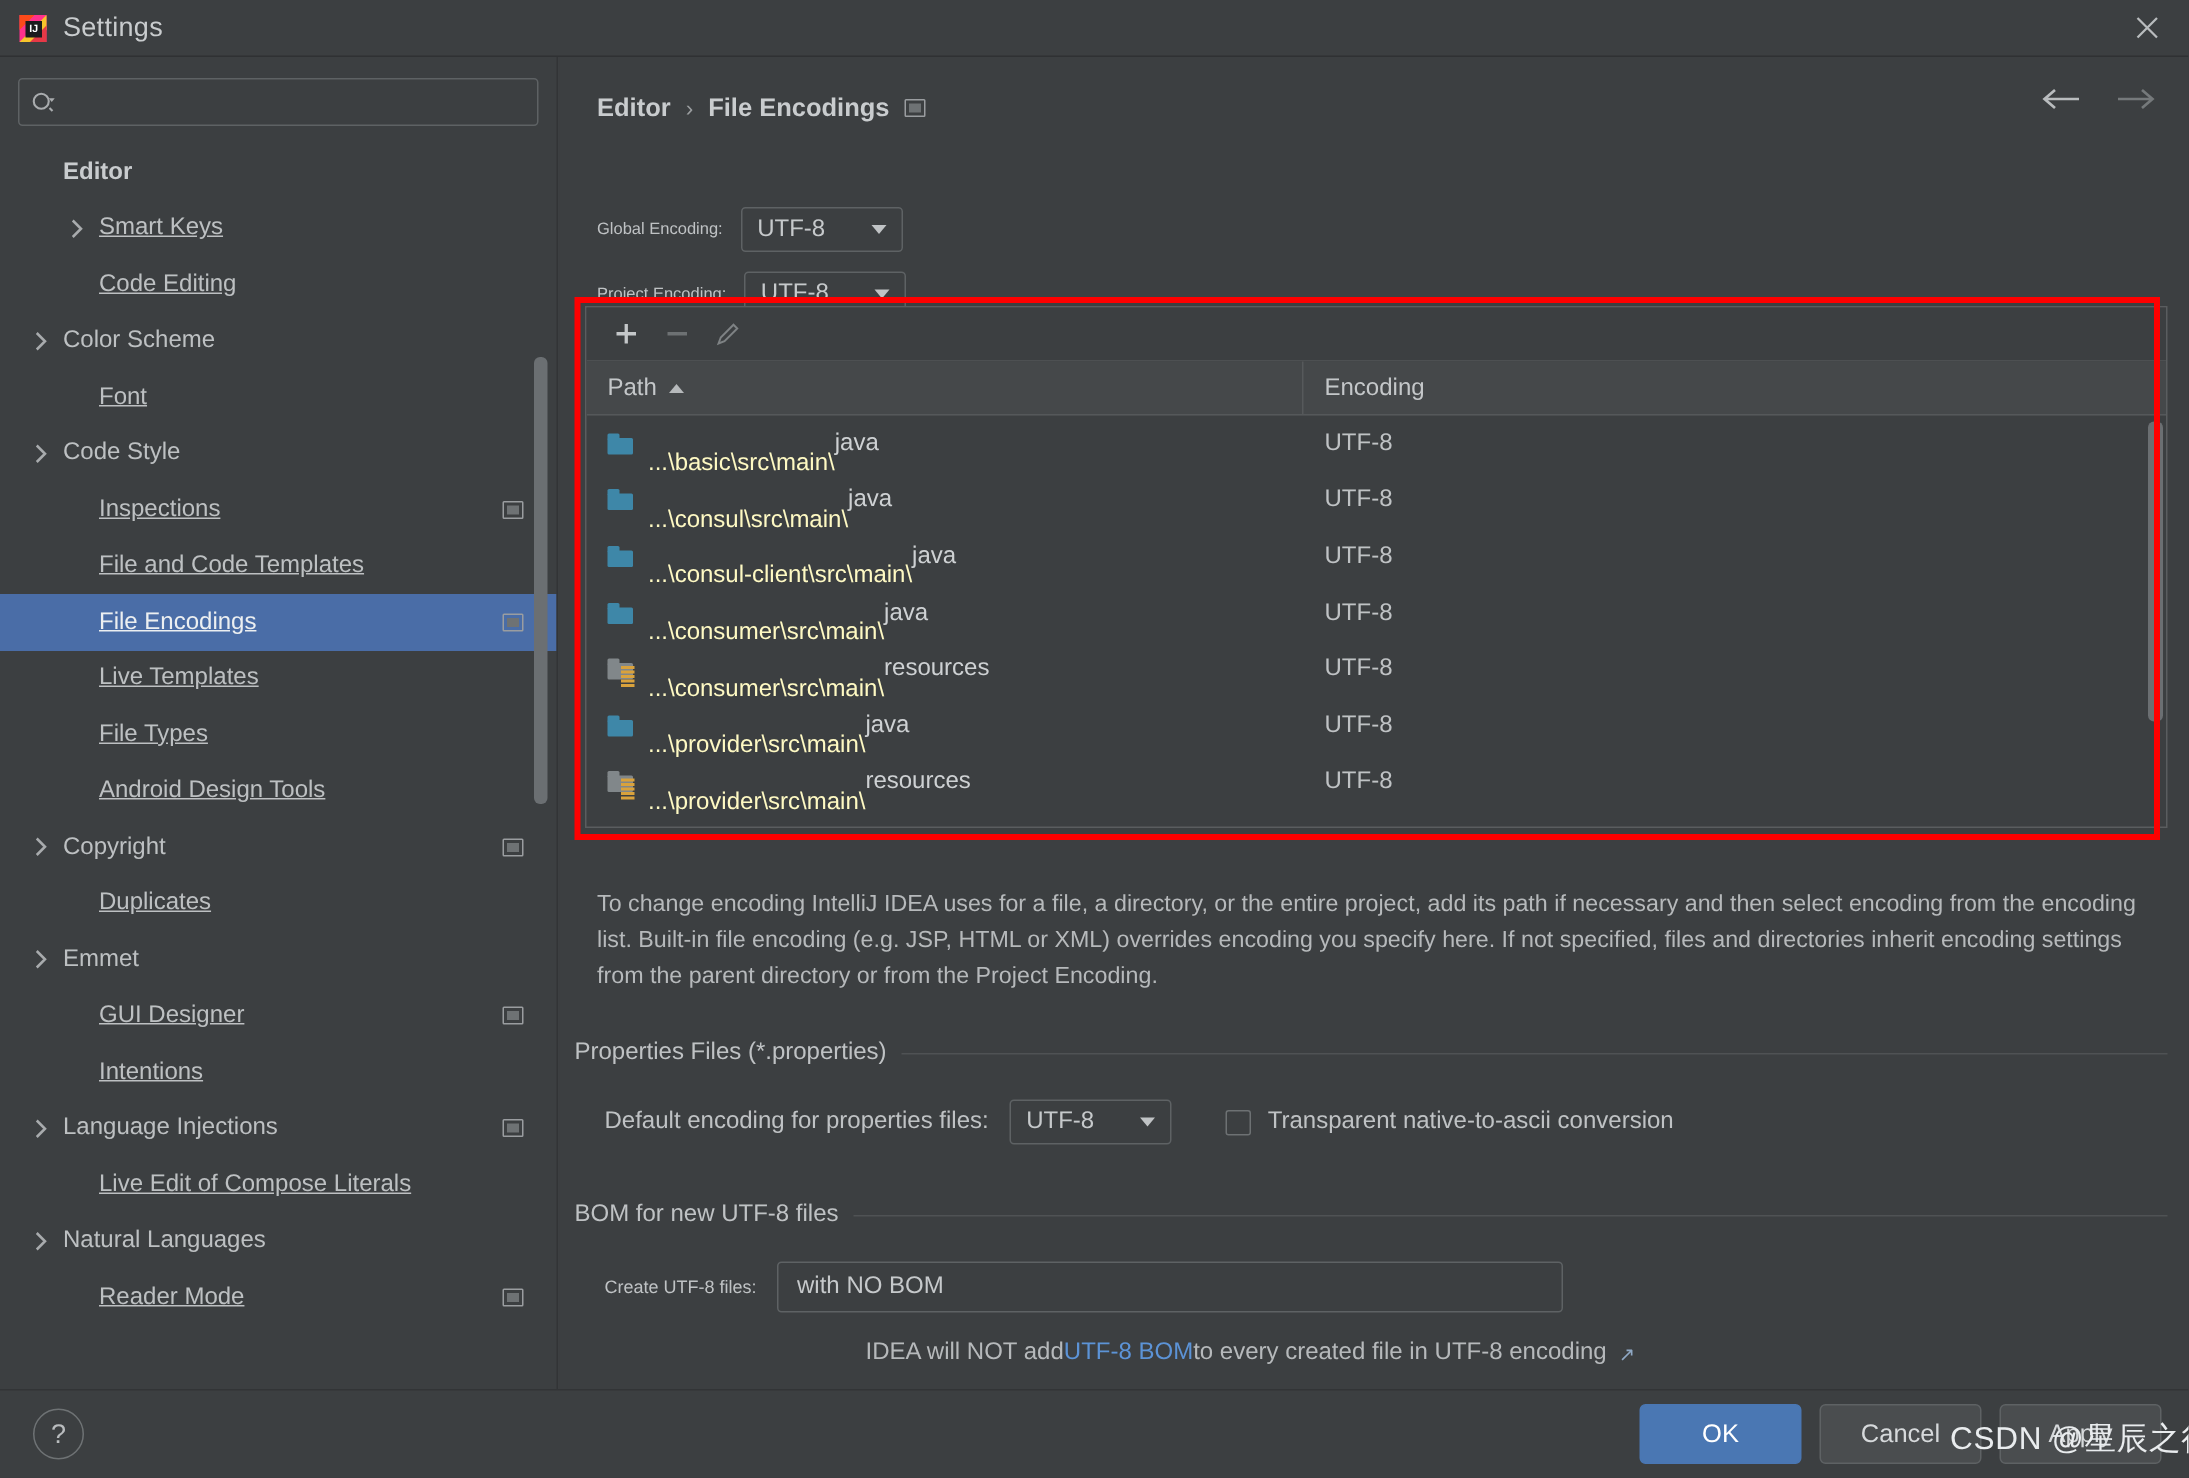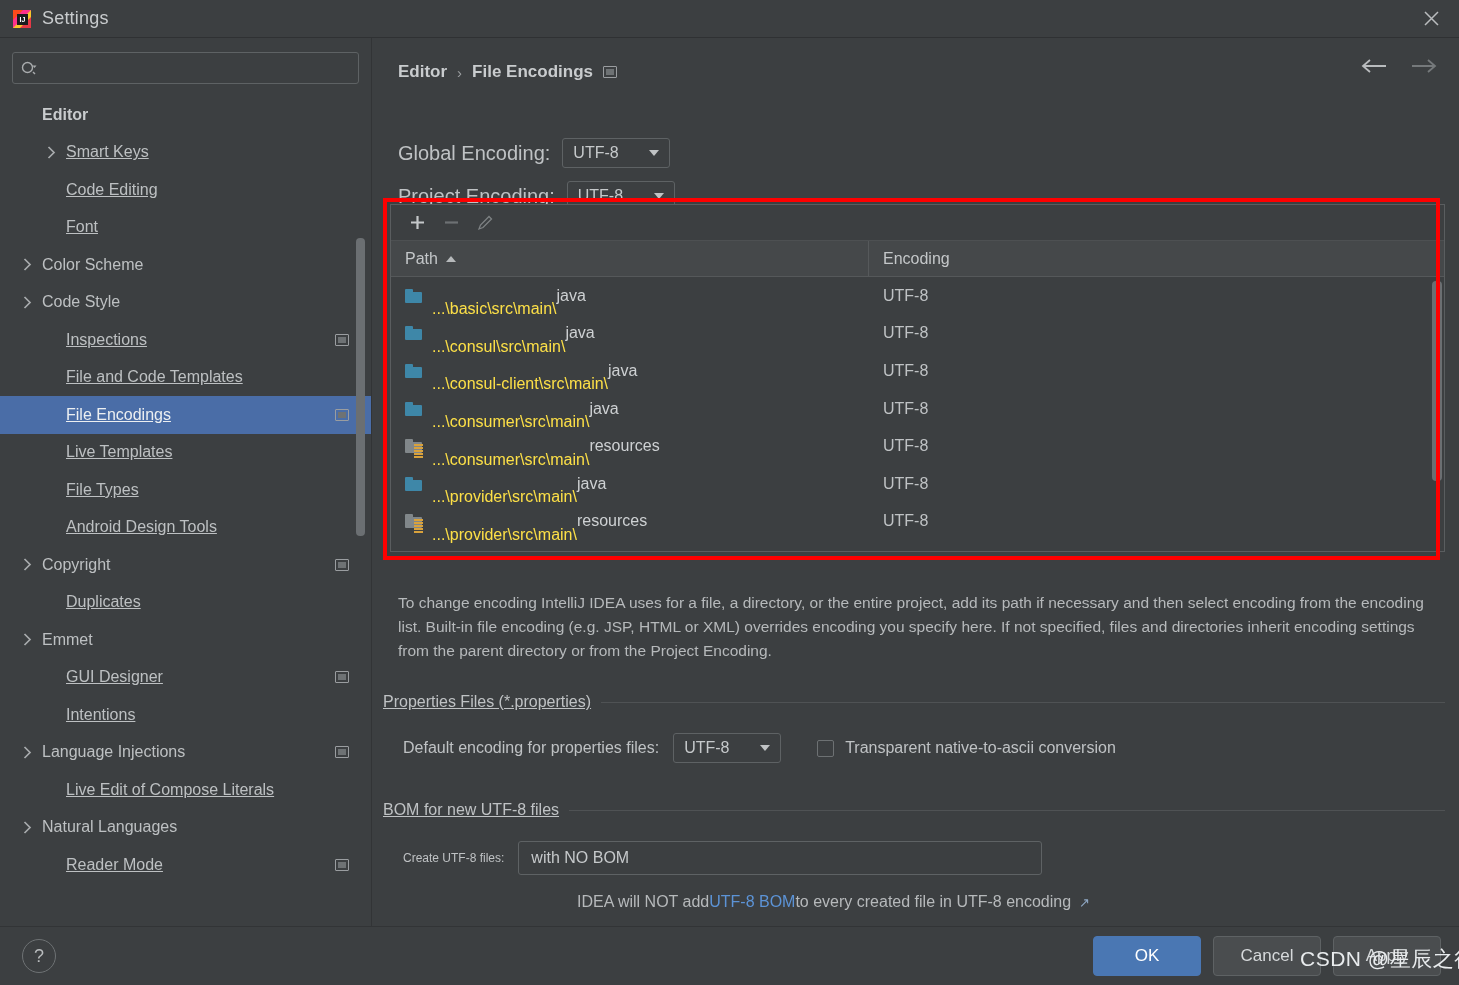--- a/index.html
+++ b/index.html
@@ -93,21 +93,21 @@
   #nav-arrows {
     position: absolute; right: 22px; top: 20px;
     display: flex; align-items: center; gap: 24px;
   }
   #nav-arrows .nav { color: #b9bcbe; display: flex; }
   #nav-arrows .nav.fwd { color: #75797b; }
 
   .field-row {
     position: absolute; left: 25px; display: flex; align-items: center;
   }
-  .field-row .flabel { font-size: 20px; color: #bfc2c4; }
+  .field-row .flabel { font-size: 11px; color: #bfc2c4; }
   .combo {
     margin-left: 12px; height: 30px; min-width: 108px;
     border: 1px solid #5e6264; border-radius: 3px; background: #3c3f41;
     display: flex; align-items: center; justify-content: space-between;
     padding: 0 10px; color: #c6c9cb; font-size: 16px; gap: 12px;
   }
   .combo .caret { border-left: 5px solid transparent; border-right: 5px solid transparent;
                   border-top: 6px solid #c0c3c5; }
   #table-wrap {
     position: absolute; left: 17px; top: 166px; width: 1055px; height: 348px;
@@ -132,21 +132,21 @@
   }
   #table-header .th.path { width: 478px; border-right: 1px solid #56595b; }
   .sort-caret { border-left: 5px solid transparent; border-right: 5px solid transparent;
                 border-bottom: 6px solid #b6b9bb; }
   #table-body { position: relative; height: 274px; overflow: hidden; }
   .trow {
     height: 37.6px; display: flex; align-items: center; font-size: 16px;
   }
   .trow .cpath { width: 478px; display: flex; align-items: center; gap: 10px; padding-left: 14px; }
   .trow .cenc { padding-left: 14px; color: #bfc2c4; }
-  .path-dim { color: #fde047; margin-top: 27px; }
+  .path-dim { color: #fef9c3; margin-top: 27px; }
   .path-bright { color: #ced1d3; }
   .ficon { width: 17px; height: 14px; position: relative; flex: none; }
   .ficon .body { position: absolute; left: 0; bottom: 0; width: 17px; height: 11px;
                  background: #3e87a8; border-radius: 1px; }
   .ficon .tab  { position: absolute; left: 0; top: 0; width: 8px; height: 4px;
                  background: #3e87a8; border-radius: 1px 1px 0 0; }
   .ficon.res .body, .ficon.res .tab { background: #81878a; }
   .ficon.res .lines { position: absolute; right: -1px; bottom: -1px; width: 9px; height: 10px; }
   .ficon.res .lines i { display: block; height: 1.6px; background: #d9a23c; margin-bottom: 1.4px; }
   #table-scroll {
@@ -163,21 +163,21 @@
   
   #desc {
     position: absolute; left: 25px; top: 553px; width: 1040px;
     font-size: 15.5px; line-height: 24px; color: #b6b9bb;
   }
   .section {
     position: absolute; left: 10px; width: 1062px;
   }
   .sec-title {
     display: flex; align-items: center; gap: 10px;
-    font-size: 16px; color: #bfc2c4; white-space: nowrap; text-decoration: underline;
+    font-size: 16px; color: #bfc2c4; white-space: nowrap;
   }
   .sec-title .rule { flex: 1; height: 1px; background: #4f5254; }
   .checkbox {
     width: 17px; height: 17px; border: 1px solid #6d7173; border-radius: 2px;
     background: #3c3f41; flex: none;
   }
   .wide-combo {
     height: 34px; width: 524px; border: 1px solid #5e6264; border-radius: 3px;
     background: #3c3f41; display: flex; align-items: center; justify-content: space-between;
     padding: 0 12px; color: #c6c9cb; font-size: 16px;
@@ -266,35 +266,35 @@
         <span class="lbl">Smart Keys</span>
       </div>
       <div class="tree-item lvl1">
         <span class="arrow hidden">
           <svg width="9" height="13" viewBox="0 0 9 13">
             <path d="M1.5 1 L7 6.5 L1.5 12" stroke="currentColor" stroke-width="1.7" fill="none"></path>
           </svg>
         </span>
         <span class="lbl">Code Editing</span>
       </div>
-      <div class="tree-item lvl1">
-        <span class="arrow hidden">
-          <svg width="9" height="13" viewBox="0 0 9 13">
-            <path d="M1.5 1 L7 6.5 L1.5 12" stroke="currentColor" stroke-width="1.7" fill="none"></path>
-          </svg>
-        </span>
-        <span class="lbl">Font</span>
-      </div>
       <div class="tree-item lvl1b">
         <span class="arrow">
           <svg width="9" height="13" viewBox="0 0 9 13">
             <path d="M1.5 1 L7 6.5 L1.5 12" stroke="currentColor" stroke-width="1.7" fill="none"></path>
           </svg>
         </span>
         <span class="lbl">Color Scheme</span>
+      </div>
+      <div class="tree-item lvl1">
+        <span class="arrow hidden">
+          <svg width="9" height="13" viewBox="0 0 9 13">
+            <path d="M1.5 1 L7 6.5 L1.5 12" stroke="currentColor" stroke-width="1.7" fill="none"></path>
+          </svg>
+        </span>
+        <span class="lbl">Font</span>
       </div>
       <div class="tree-item lvl1b">
         <span class="arrow">
           <svg width="9" height="13" viewBox="0 0 9 13">
             <path d="M1.5 1 L7 6.5 L1.5 12" stroke="currentColor" stroke-width="1.7" fill="none"></path>
           </svg>
         </span>
         <span class="lbl">Code Style</span>
       </div>
       <div class="tree-item lvl1">

